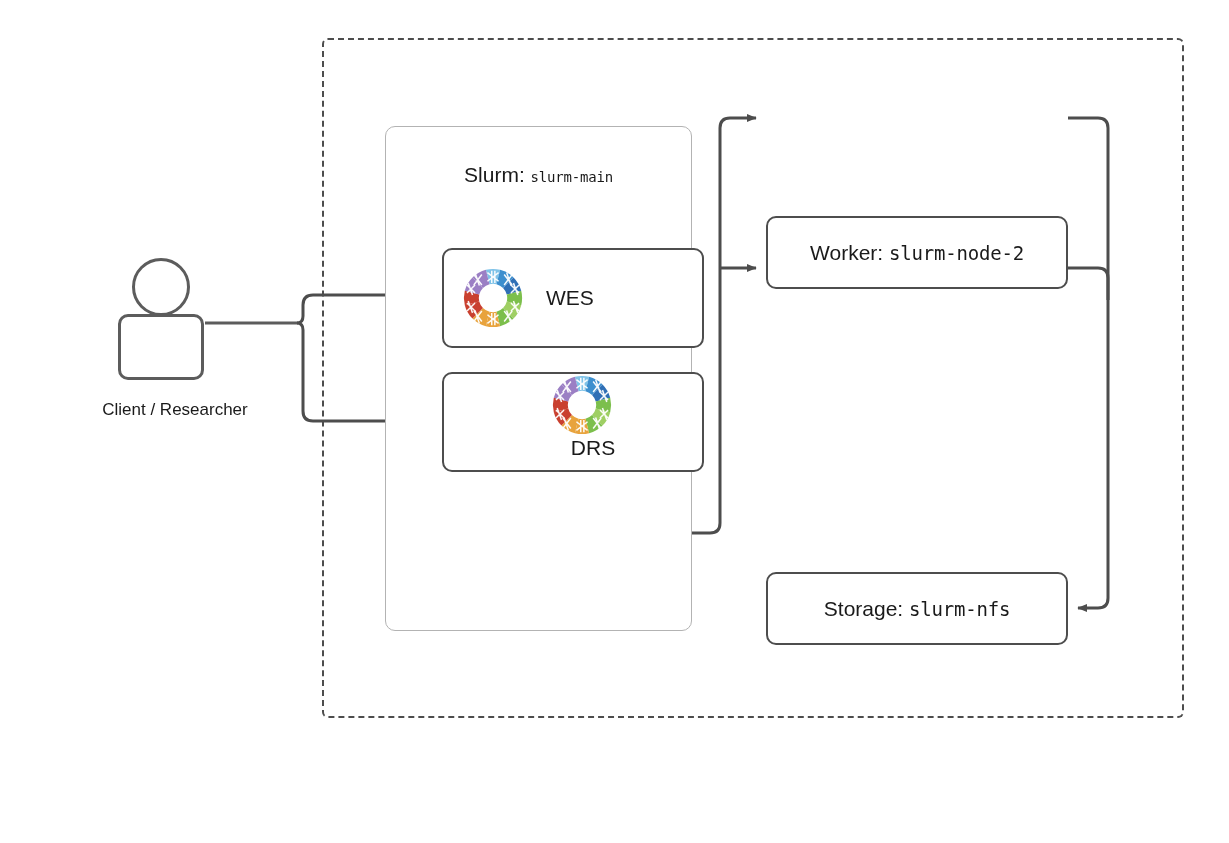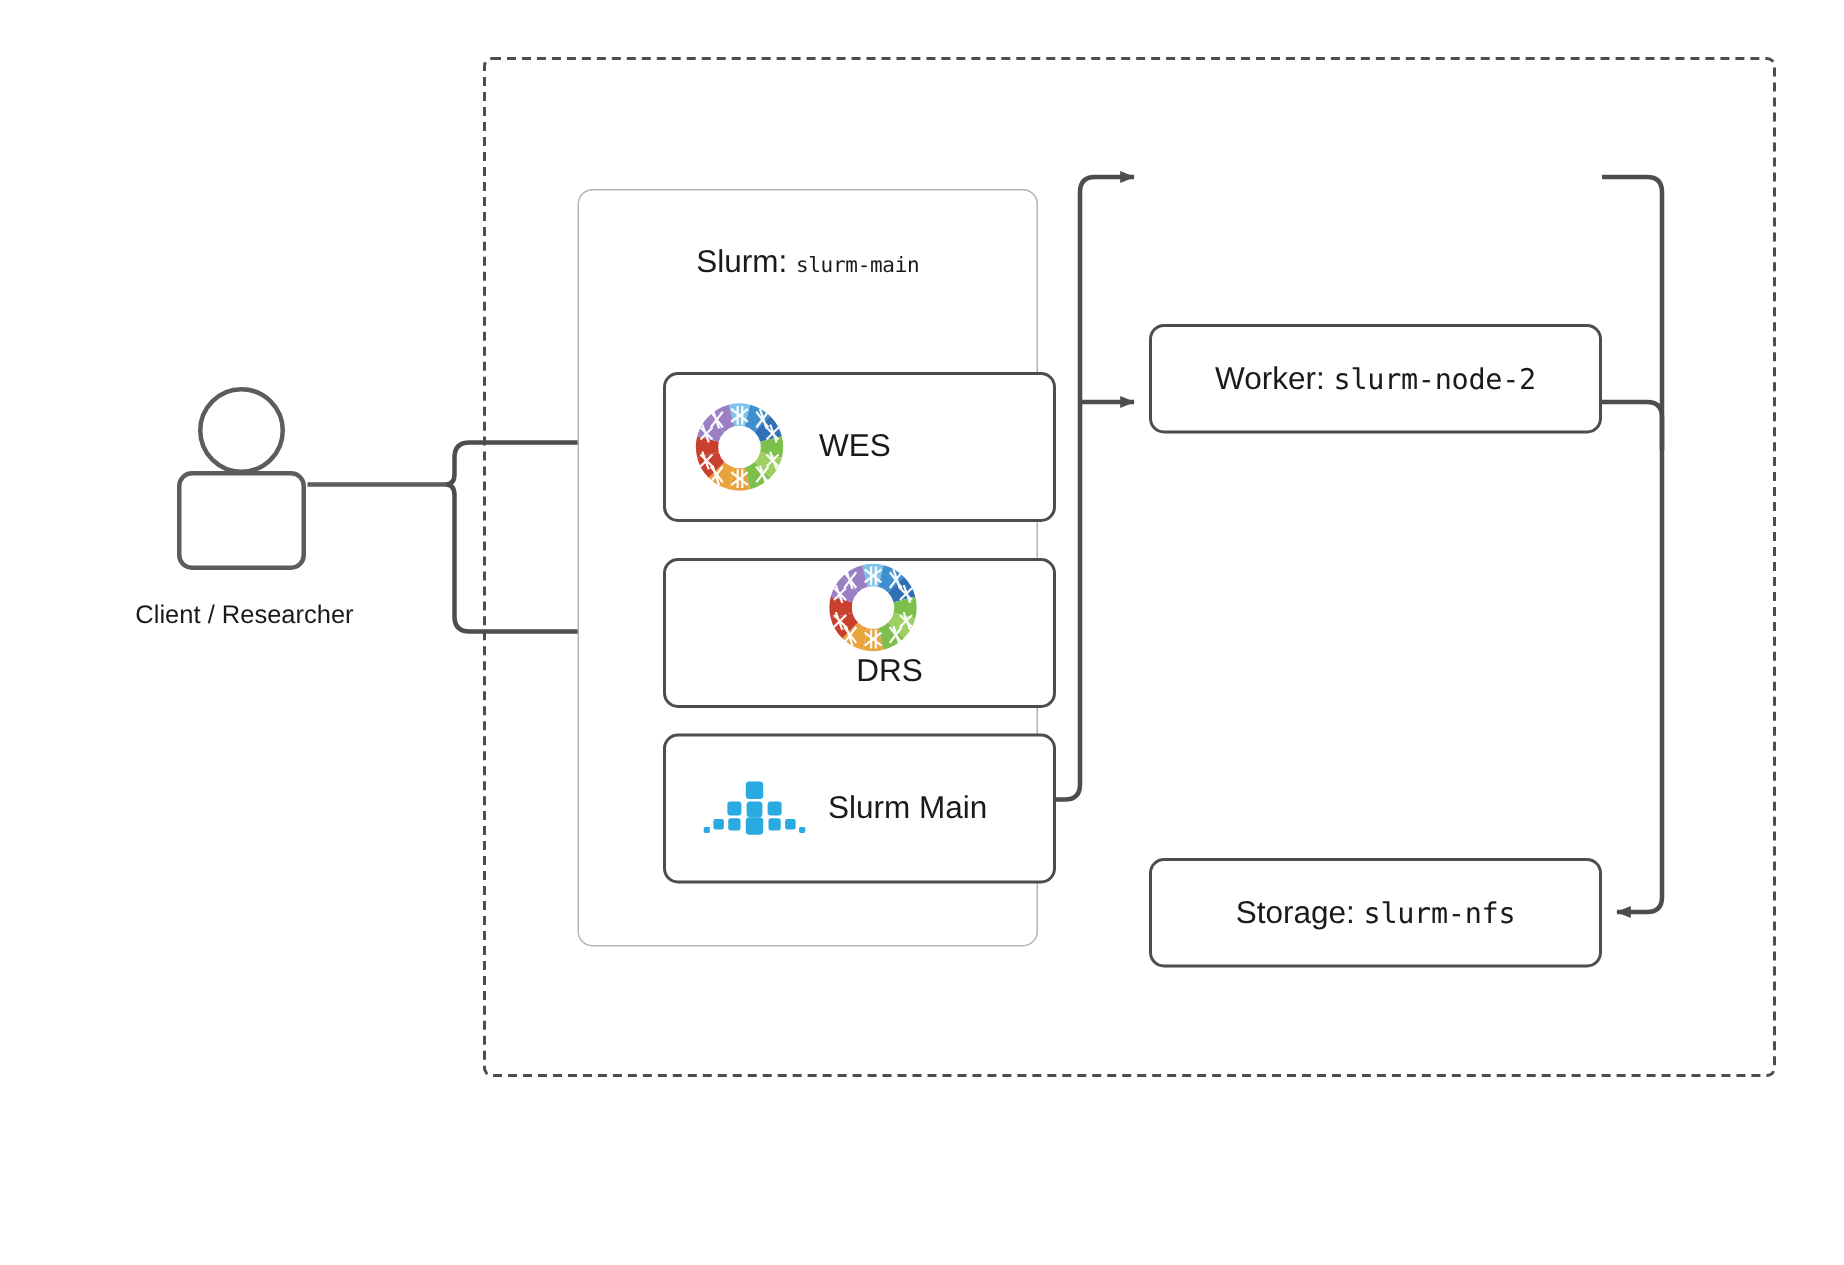--- a/index.html
+++ b/index.html
@@ -148,21 +148,21 @@
     top: 56px;
     width: 86px;
     height: 66px;
     border: 3px solid #5c5c5c;
     border-radius: 10px;
     background: #ffffff;
     box-sizing: border-box;
   }
   .actor-caption {
     position: absolute;
-    left: 28px;
+    left: 40px;
     top: 400px;
     width: 270px;
     text-align: center;
     font-size: 17px;
     color: #1a1a1a;
   }
 
   
   .ga4gh-logo {
     width: 62px;
@@ -275,42 +275,20 @@
           <path d="M -31,21 L -18,38 M -18,21 L -31,38 M -29,20 L -22,41"></path>
           <path d="M -42,8 L -29,21 M -29,8 L -42,21 M -40,5 L -33,24"></path>
           <path d="M -42,-21 L -29,-8 M -29,-21 L -42,-8 M -40,-24 L -33,-5"></path>
           <path d="M -31,-38 L -18,-21 M -18,-38 L -31,-21 M -29,-41 L -22,-20"></path>
         </g>
       </g>
     </svg>
     <span class="node-label">DRS</span>
   </div>
 
-  <div class="node svc svc-slurm">
-    <svg class="slurm-logo" viewBox="0 0 120 66" xmlns="http://www.w3.org/2000/svg">
-      <g fill="#29abe2">
-
-        <rect x="50" y="2" width="20" height="20" rx="4"></rect>
-
-        <rect x="29" y="25" width="16" height="16" rx="3.5"></rect>
-        <rect x="51" y="25" width="18" height="18" rx="4"></rect>
-        <rect x="75" y="25" width="16" height="16" rx="3.5"></rect>
-
-        <rect x="13" y="45" width="12" height="12" rx="2.6"></rect>
-        <rect x="30" y="44" width="14" height="14" rx="3"></rect>
-        <rect x="50" y="43" width="20" height="20" rx="4.2"></rect>
-        <rect x="76" y="44" width="14" height="14" rx="3"></rect>
-        <rect x="95" y="45" width="12" height="12" rx="2.6"></rect>
-
-        <rect x="2" y="54" width="7" height="7" rx="1.6"></rect>
-        <rect x="111" y="54" width="7" height="7" rx="1.6"></rect>
-      </g>
-    </svg>
-    <span class="node-label">Slurm Main</span>
-  </div>
 
 
   <div class="node rnode rnode-w2 node-center">
     <span class="node-label"><span>Worker: </span><span class="mono">slurm-node-2</span></span>
   </div>
 
   <div class="node rnode rnode-st node-center">
     <span class="node-label"><span>Storage: </span><span class="mono">slurm-nfs</span></span>
   </div>
 

